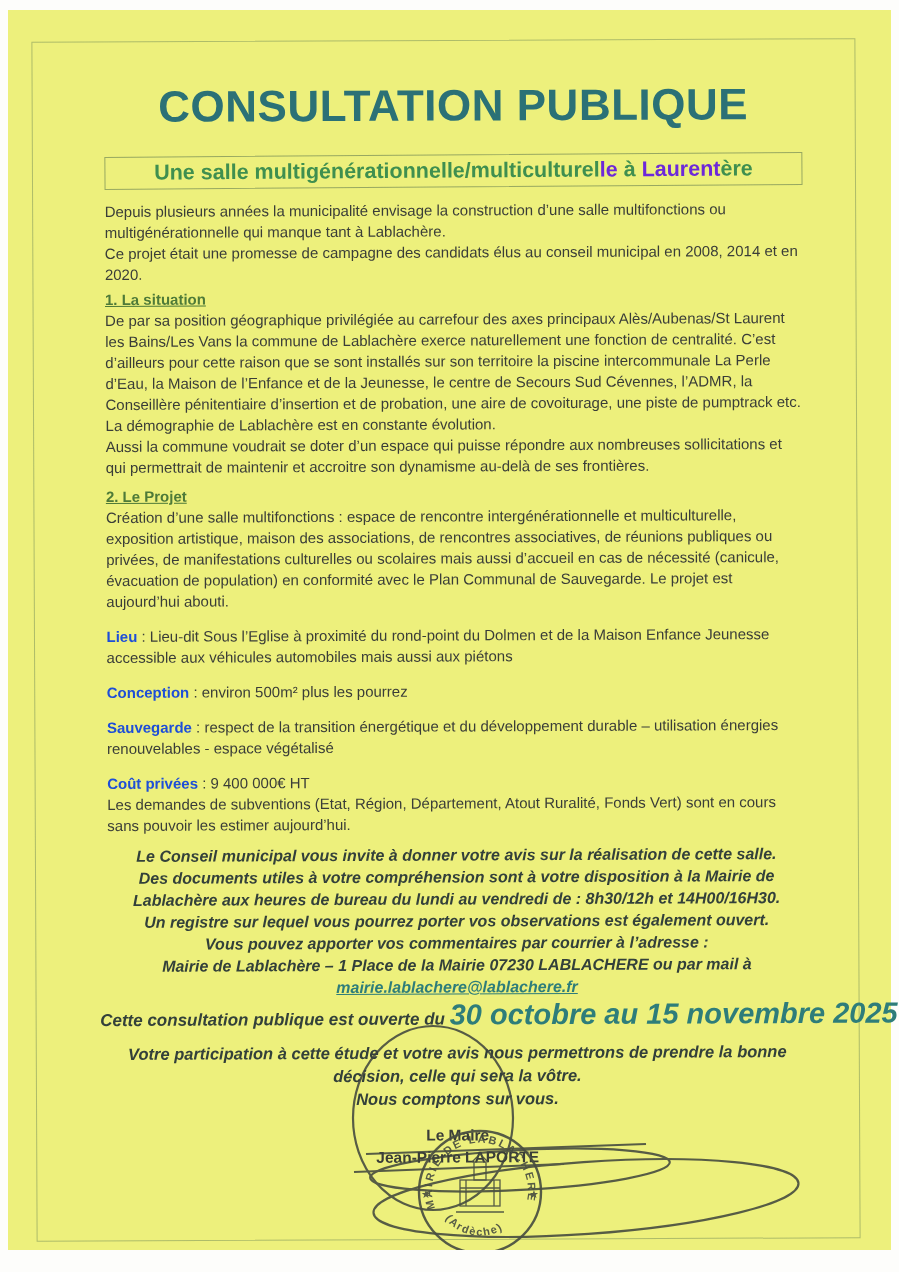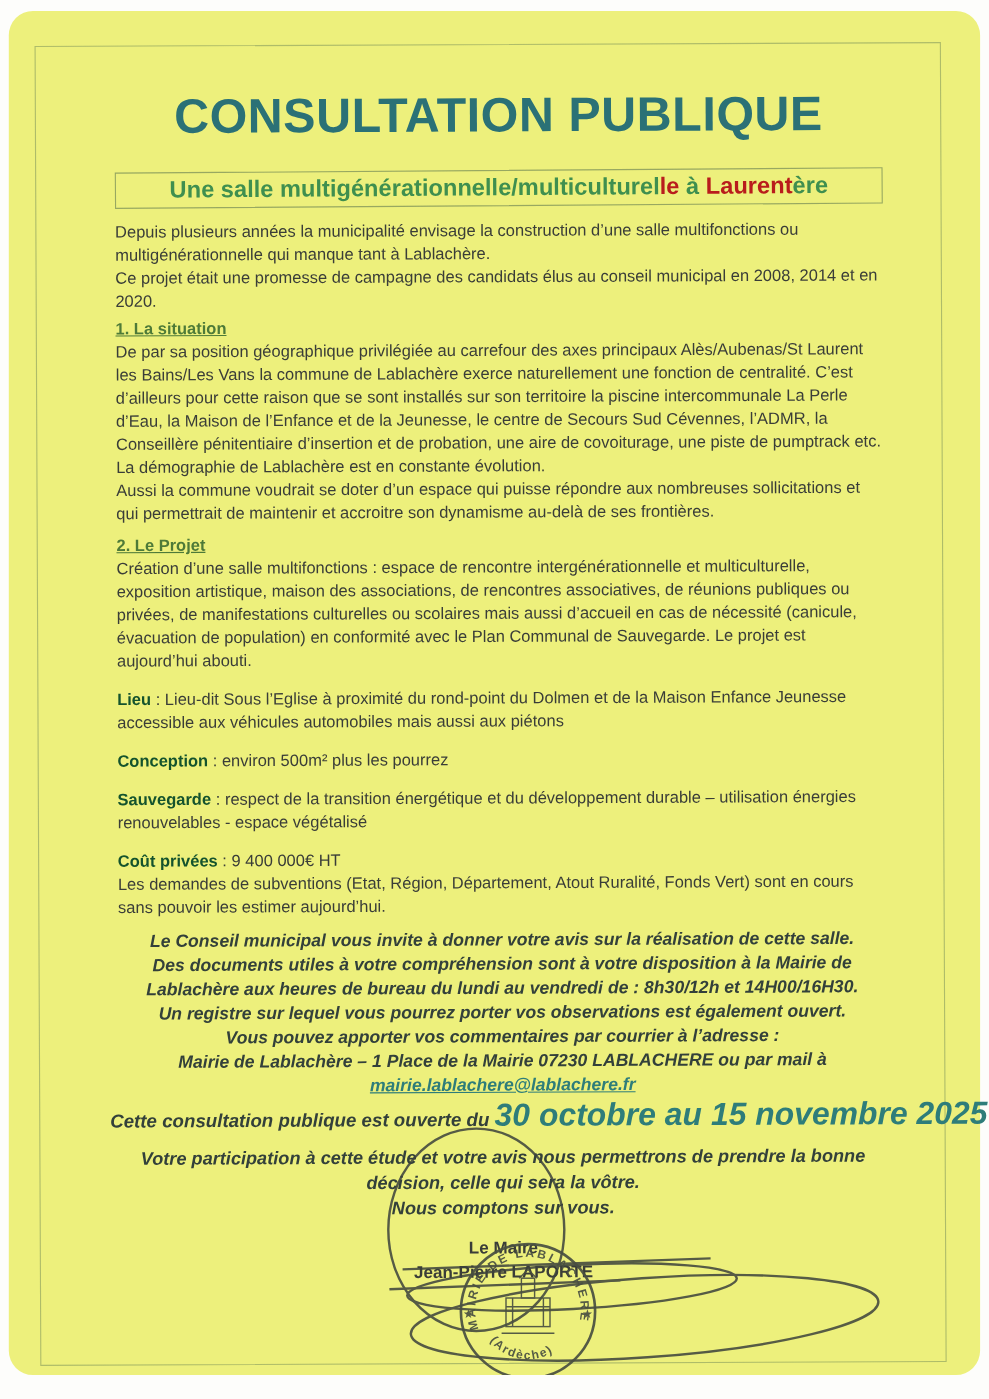--- a/index.html
+++ b/index.html
@@ -1,34 +1,34 @@
 <!DOCTYPE html>
 <html><head>
 <meta charset="utf-8">
 <style>
   html,body{margin:0;padding:0;background:#ffffff;width:899px;height:1272px;
     font-family:"Liberation Sans",sans-serif;-webkit-font-smoothing:antialiased;}
   .stage{position:relative;width:899px;height:1272px;background:#fdfdfb;overflow:hidden;}
-  .page{position:absolute;left:8px;top:10px;width:883px;height:1240px;background:#edf07c;border-radius:22px;}
+  .page{position:absolute;left:8px;top:10px;width:883px;height:1240px;background:#edf07c;}
   .frame{position:absolute;left:26px;top:30px;width:822px;height:1198px;
     border:1px solid rgba(140,160,95,.65);transform:rotate(-0.25deg);}
   .content{position:absolute;left:96px;top:60px;width:698px;color:#3a3d38;
     font-size:15px;line-height:21px;transform:rotate(-0.25deg);transform-origin:top left;}
   .doc-title{margin-top:12px;text-align:center;font-size:44px;line-height:50px;
     font-weight:bold;color:#2b7176;letter-spacing:.5px;}
   .subtitle-box{margin-top:24px;border:1px solid rgba(130,150,90,.8);padding:5px 8px;
     text-align:center;font-size:21.5px;font-weight:bold;transform:rotate(-0.15deg);}
   .subtitle-box .grn{color:#3f8f4f;}
-  .subtitle-box .drk{color:#b91c1c;}
+  .subtitle-box .drk{color:#6d28d9;}
   p{margin:0;}
   .intro{margin-top:12px;}
   .sec-head{margin-top:4px;font-weight:bold;color:#4e7a38;text-decoration:underline;}
   .sec2-head{margin-top:8px;}
   .detail{margin-top:14px;}
-  .lbl{font-weight:bold;color:#14532d;}
+  .lbl{font-weight:bold;color:#1d4ed8;}
   .invite{margin-top:10px;text-align:center;font-weight:bold;font-style:italic;
     font-size:16px;line-height:22px;color:#33403a;}
   .email-link{color:#2e7d7a;text-decoration:underline;font-weight:bold;font-style:italic;}
   .period{margin-top:6px;margin-left:-8px;white-space:nowrap;}
   .period .pfx{font-weight:bold;font-style:italic;font-size:17px;color:#33403a;}
   .period .dts{font-weight:bold;font-style:italic;font-size:29px;color:#2e7d7a;}
   .closing{margin-top:12px;text-align:center;font-weight:bold;font-style:italic;
     font-size:16.5px;line-height:23px;color:#33403a;}
   .signer{margin-top:14px;text-align:center;font-weight:bold;font-size:15.5px;
     line-height:22px;color:#3a3d38;}

